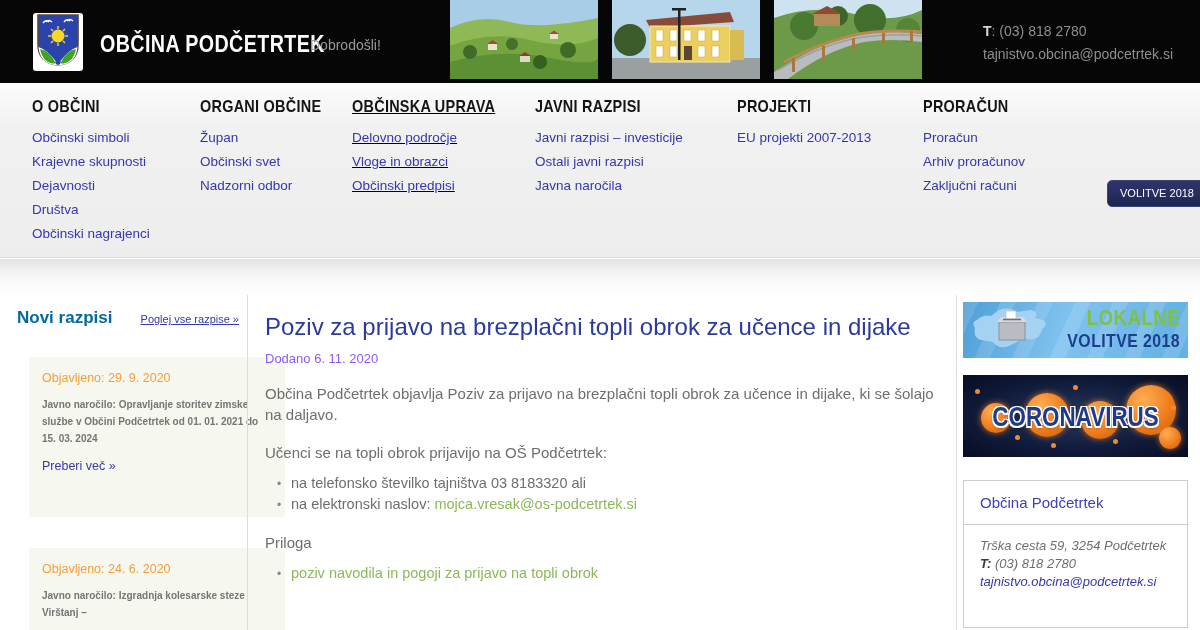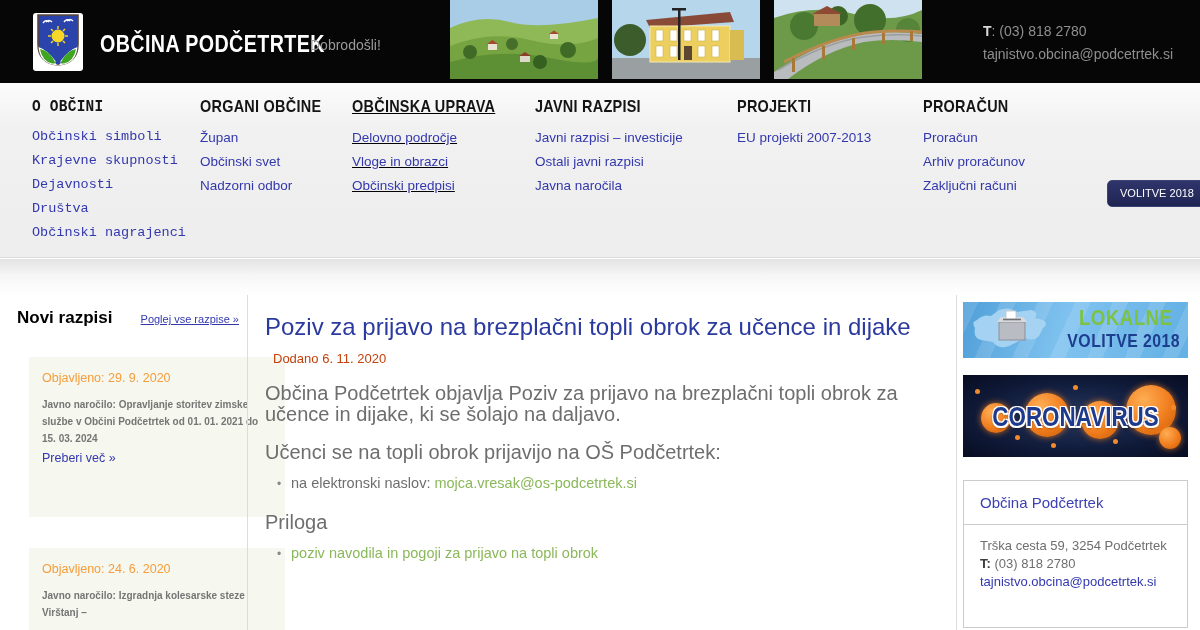--- a/index.html
+++ b/index.html
@@ -21,76 +21,76 @@
   .header-contact a { color:#8f8f8f; text-decoration:none; }
   
   .nav { position:absolute; left:0; top:83px; width:1200px; height:175px;
     background:linear-gradient(180deg,#fcfcfc 0%, #f1f1f1 25%, #ededed 100%);
     border-bottom:1px solid #dcdcdc; }
   .nav-shadow { position:absolute; left:0; top:259px; width:1200px; height:36px;
     background:linear-gradient(180deg,#e3e3e3 0%, #f6f6f6 45%, #ffffff 100%); }
   .nav-col { position:absolute; top:14px; }
   .nav-col h3 { font-size:17px; font-weight:bold; color:#141414; letter-spacing:0.3px; transform:scaleX(0.85); transform-origin:left center; white-space:nowrap; margin-bottom:9px; }
   .nav-col a { display:block; font-size:13.5px; line-height:24px; color:#3338ad; text-decoration:none; white-space:nowrap; }
-  .c1{left:32px;font-family:Liberation Mono, monospace;} .c2{left:200px;} .c3{left:352px;text-decoration:underline;} .c4{left:535px;} .c5{left:737px;} .c6{left:923px;}
+  .c1{left:32px;} .c2{left:200px;} .c3{left:352px;text-decoration:underline;} .c4{left:535px;} .c5{left:737px;} .c6{left:923px;}
   .volitve-btn { position:absolute; left:1107px; top:97px; height:27px; padding:0 12px;
     background:linear-gradient(180deg,#2f356b 0%, #1f2552 100%); border:1px solid #3c4375; border-radius:5px;
     color:#fff; font-size:11px; line-height:25px; white-space:nowrap; cursor:pointer; }
   
   .left-sidebar { position:absolute; left:17px; top:308px; width:222px; }
   .ls-head { display:flex; align-items:baseline; justify-content:space-between; }
-  .ls-title { color:#000000; font-size:17px; font-weight:bold; }
+  .ls-title { color:#0369a1; font-size:17px; font-weight:bold; }
   .ls-viewall { color:#3338ad; font-size:11px; text-decoration:underline; }
   .razpis-card { position:absolute; left:12px; width:256px; background:#f6f7ee; padding:14px 13px; }
   .card1 { top:49px; height:160px; }
   .card2 { top:240px; height:170px; }
   .card-date { color:#f59d3d; font-size:12.5px; }
   .card-title { margin-top:11px; color:#757575; font-size:10px; font-weight:bold; line-height:17px; }
-  .card-more { display:inline-block; margin-top:4px; color:#3338ad; font-size:12.5px; text-decoration:none; }
+  .card-more { display:inline-block; margin-top:12px; color:#3338ad; font-size:12.5px; text-decoration:none; }
   .v-divider { position:absolute; top:295px; width:1px; height:335px; background:#dcdcdc; }
   .vd-left { left:247px; } .vd-right { left:956px; }
   
   .main { position:absolute; left:265px; top:295px; width:672px; }
   .breadcrumb { margin-top:7px; font-size:13px; color:#f59d3d; line-height:18px; }
   .breadcrumb a { color:#f59d3d; text-decoration:none; }
   .page-title { margin-top:17px; font-size:24px; font-weight:400; color:#2b3a9e; line-height:30px; }
-  .added-date { margin-top:9px; font-size:13px; color:#c2410c;margin-left:8px; }
-  .main p { margin-top:17px; font-size:20px; color:#6e6e6e; line-height:21px; }
+  .added-date { margin-top:9px; font-size:13px; color:#8b5cf6; }
+  .main p { margin-top:17px; font-size:15px; color:#6e6e6e; line-height:21px; }
   .main ul { margin:11px 0 0 26px; list-style:none; }
   .main li { font-size:14.5px; color:#6e6e6e; line-height:19.5px; }
   .main li::before { content:"•"; color:#888; display:inline-block; width:14px; margin-left:-14px; font-size:12px; }
   .green-link { color:#8bb85a; text-decoration:none;text-align:right; }
   
   .right-sidebar { position:absolute; left:963px; top:295px; width:225px; }
   .banner { position:absolute; left:0; width:225px; overflow:hidden; cursor:pointer; }
   .banner-volitve { top:7px; height:56px;
     background:linear-gradient(105deg,#4f9fd8 0%, #7fc2ef 45%, #63b0e4 100%); }
   .banner-volitve::after { content:""; position:absolute; left:0; top:0; width:100%; height:100%;
     background:repeating-linear-gradient(115deg, rgba(255,255,255,0.12) 0 14px, rgba(255,255,255,0) 14px 34px); }
   .bv-map { position:absolute; left:6px; top:4px; z-index:2; }
-  .bv-text { position:absolute; right:8px; top:5px; text-align:center; z-index:2; line-height:1; }
+  .bv-text { position:absolute; right:8px; top:5px; text-align:right; z-index:2; line-height:1; }
   .bv-l1 { color:#7dc242; font-size:22px; font-weight:bold; transform:scaleX(0.85); transform-origin:right center; letter-spacing:0.5px; }
   .bv-l2 { color:#1d3d8f; font-size:18px; font-weight:bold; transform:scaleX(0.88); transform-origin:right center; margin-top:3px; letter-spacing:0.5px; }
   .banner-corona { top:80px; height:82px;
     background:radial-gradient(ellipse at 50% 50%, #26375f 0%, #101b3a 60%, #070c20 100%); }
   .blob { position:absolute; border-radius:50%; background:radial-gradient(circle at 35% 30%, #ffae55 0%, #f07d1d 55%, #c95c08 100%); box-shadow:0 0 6px rgba(240,125,30,0.8); }
   .blob.b1 { left:18px; top:28px; width:30px; height:30px; }
   .blob.b2 { left:62px; top:18px; width:44px; height:44px; }
   .blob.b3 { left:118px; top:26px; width:38px; height:38px; }
   .blob.b4 { left:163px; top:10px; width:50px; height:50px; }
   .blob.b5 { left:196px; top:52px; width:22px; height:22px; }
   .dot { position:absolute; width:5px; height:5px; border-radius:50%; background:#f28a2c; }
   .d1{left:12px;top:14px;} .d2{left:52px;top:60px;} .d3{left:110px;top:10px;} .d4{left:150px;top:64px;} .d5{left:208px;top:30px;} .d6{left:88px;top:68px;}
   .corona-text { position:absolute; left:0; top:26px; width:100%; text-align:center;
     color:#1e3a8c; font-size:28px; font-weight:bold; letter-spacing:0px; transform:scaleX(0.8); transform-origin:center;
     text-shadow:-1.5px -1.5px 0 #fff, 1.5px -1.5px 0 #fff, -1.5px 1.5px 0 #fff, 1.5px 1.5px 0 #fff, 0 2px 3px rgba(0,0,0,0.6); }
   .contact-box { position:absolute; left:0; top:185px; width:225px; height:148px; border:1px solid #cccccc; background:#fff; }
   .cb-head { padding:13px 16px 12px; border-bottom:1px solid #cccccc; }
   .cb-title { color:#3d41b4; font-size:15px; }
-  .cb-body { padding:12px 16px; font-size:13px; color:#6e6e6e; line-height:18px; }
+  .cb-body { padding:12px 16px; font-size:13px; color:#6e6e6e; line-height:18px;font-style:italic; }
   .cb-body .tlabel { color:#3a3a3a; font-weight:bold; }
   .cb-body a { color:#3338ad; text-decoration:none; }
 </style>
 </head>
 <body>
 
 <div class="header">
   <div class="logo-box">
     <span>
       <svg width="44" height="52" viewBox="0 0 44 52">
@@ -249,20 +249,21 @@
 </div>
 <div class="v-divider vd-left"></div>
 <div class="v-divider vd-right"></div>
 
 <div class="main">
   <h1 class="page-title">Poziv za prijavo na brezplačni topli obrok za učence in dijake</h1>
   <div class="added-date">Dodano 6. 11. 2020</div>
   <p>Občina Podčetrtek objavlja Poziv za prijavo na brezplačni topli obrok za učence in dijake, ki se šolajo na daljavo.</p>
   <p>Učenci  se na topli obrok prijavijo  na OŠ Podčetrtek:</p>
   <ul>
+    <li>na telefonsko številko tajništva 03 8183320 ali</li>
     <li><span>na elektronski naslov: </span><a href="#" class="green-link">mojca.vresak@os-podcetrtek.si</a></li>
   </ul>
   <p>Priloga</p>
   <ul>
     <li><a href="#" class="green-link">poziv navodila in pogoji za prijavo na topli obrok</a></li>
   </ul>
 </div>
 
 <div class="right-sidebar">
   <div class="banner banner-volitve">

